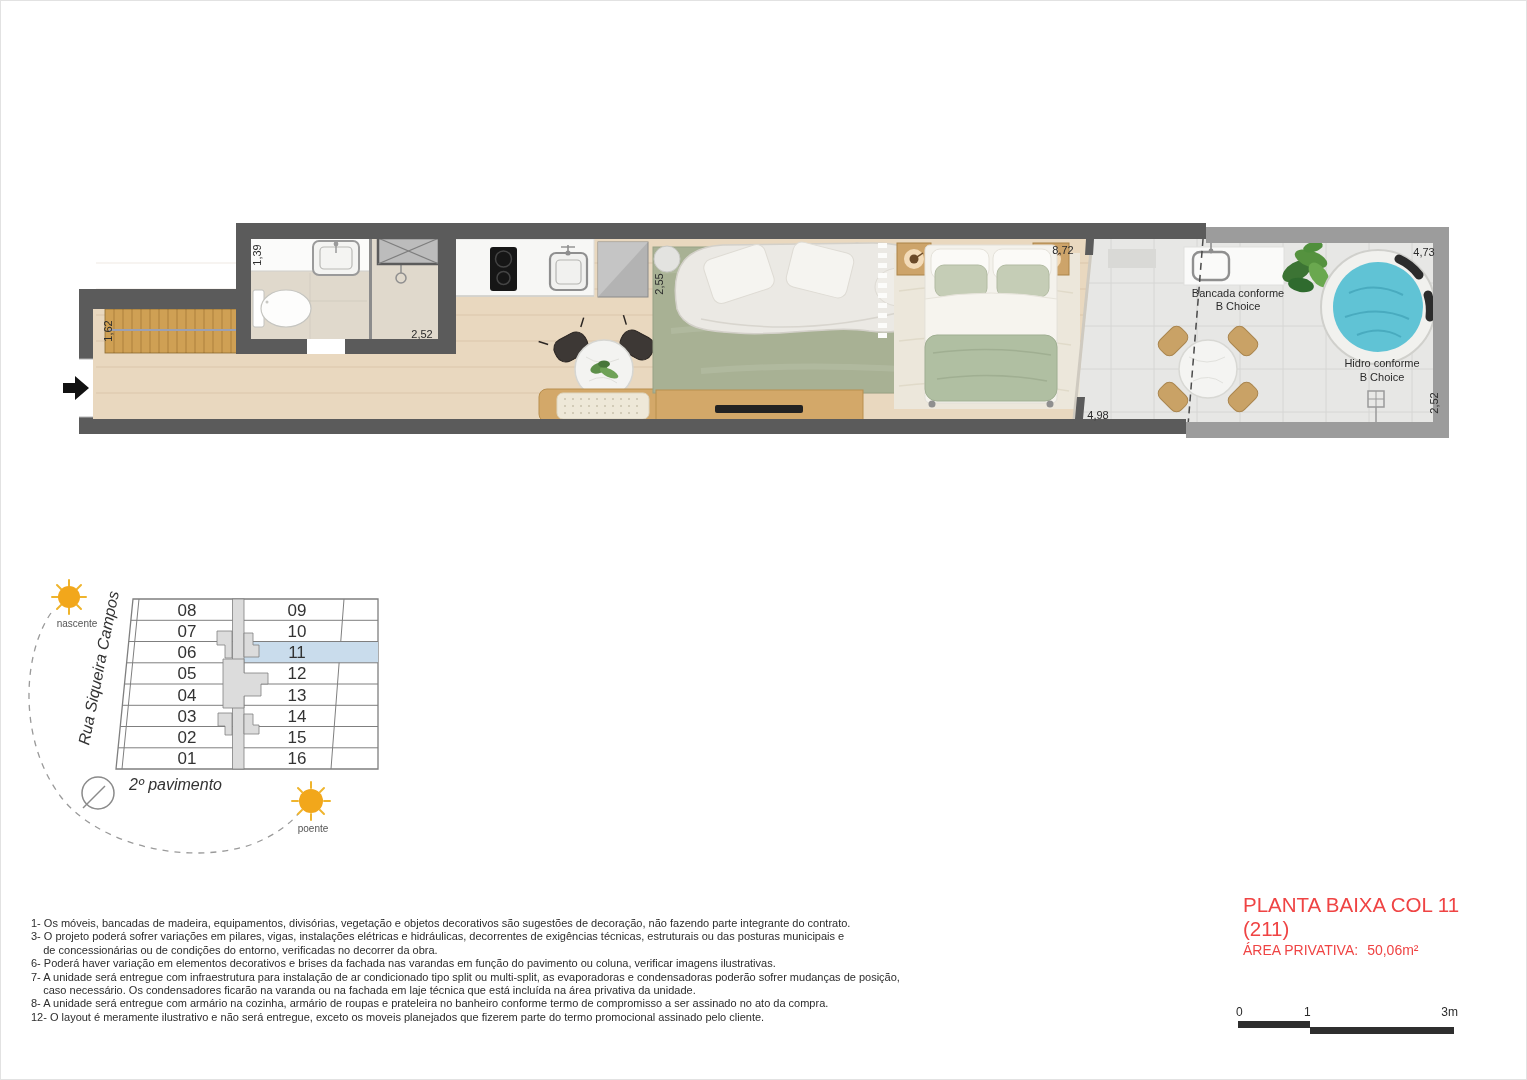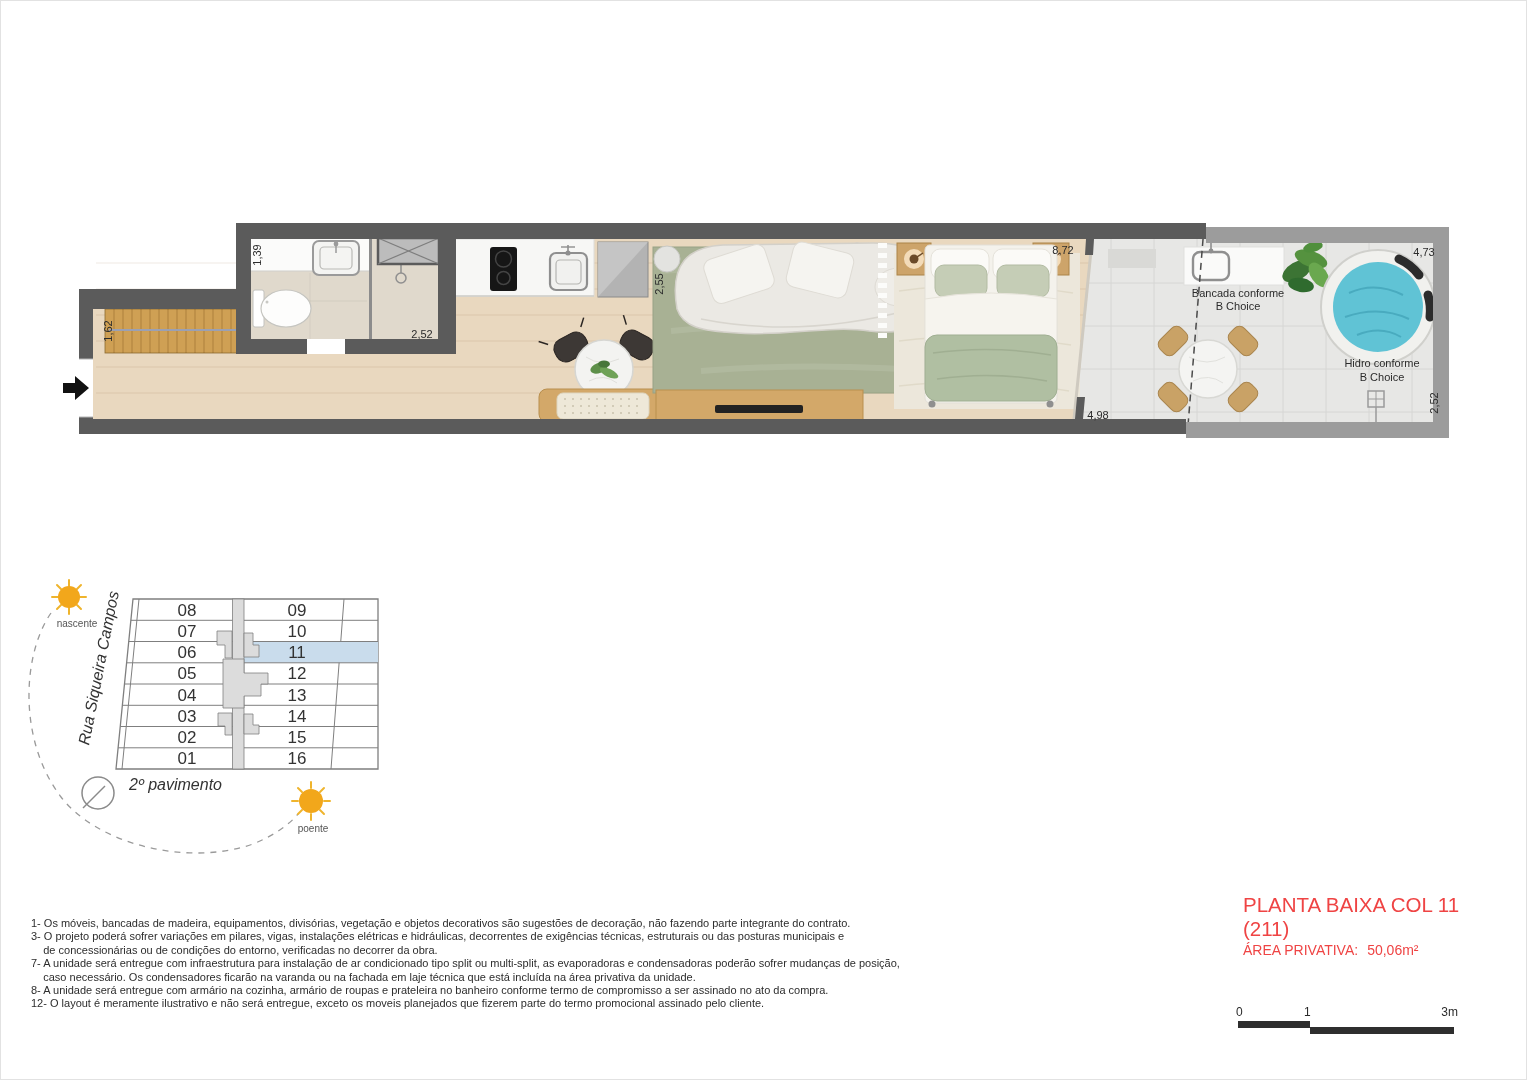--- a/index.html
+++ b/index.html
@@ -445,20 +445,21 @@
     <g stroke="#8a8a8a" stroke-width="1.5" fill="none">
       <circle cx="97" cy="792" r="16"></circle>
       <line x1="104" y1="785" x2="82" y2="807"></line>
     </g>
   </svg>
 
   <div class="abs notes">
     <div class="note">1- Os móveis, bancadas de madeira, equipamentos, divisórias, vegetação e objetos decorativos são sugestões de decoração, não fazendo parte integrante do contrato.</div>
     <div class="note">3- O projeto poderá sofrer variações em pilares, vigas, instalações elétricas e hidráulicas, decorrentes de exigências técnicas, estruturais ou das posturas municipais e
     de concessionárias ou de condições do entorno, verificadas no decorrer da obra.</div>
+    <div class="note">6- Poderá haver variação em elementos decorativos e brises da fachada nas varandas em função do pavimento ou coluna, verificar imagens ilustrativas.</div>
     <div class="note">7- A unidade será entregue com infraestrutura para instalação de ar condicionado tipo split ou multi-split, as evaporadoras e condensadoras poderão sofrer mudanças de posição,
     caso necessário. Os condensadores ficarão na varanda ou na fachada em laje técnica que está incluída na área privativa da unidade.</div>
     <div class="note">8- A unidade será entregue com armário na cozinha, armário de roupas e prateleira no banheiro conforme termo de compromisso a ser assinado no ato da compra.</div>
     <div class="note">12- O layout é meramente ilustrativo e não será entregue, exceto os moveis planejados que fizerem parte do termo promocional assinado pelo cliente.</div>
   </div>
 
   <div class="abs title-block">
     <div class="title-line">PLANTA BAIXA COL 11</div>
     <div class="title-line">(211)</div>
     <div class="area-line">

